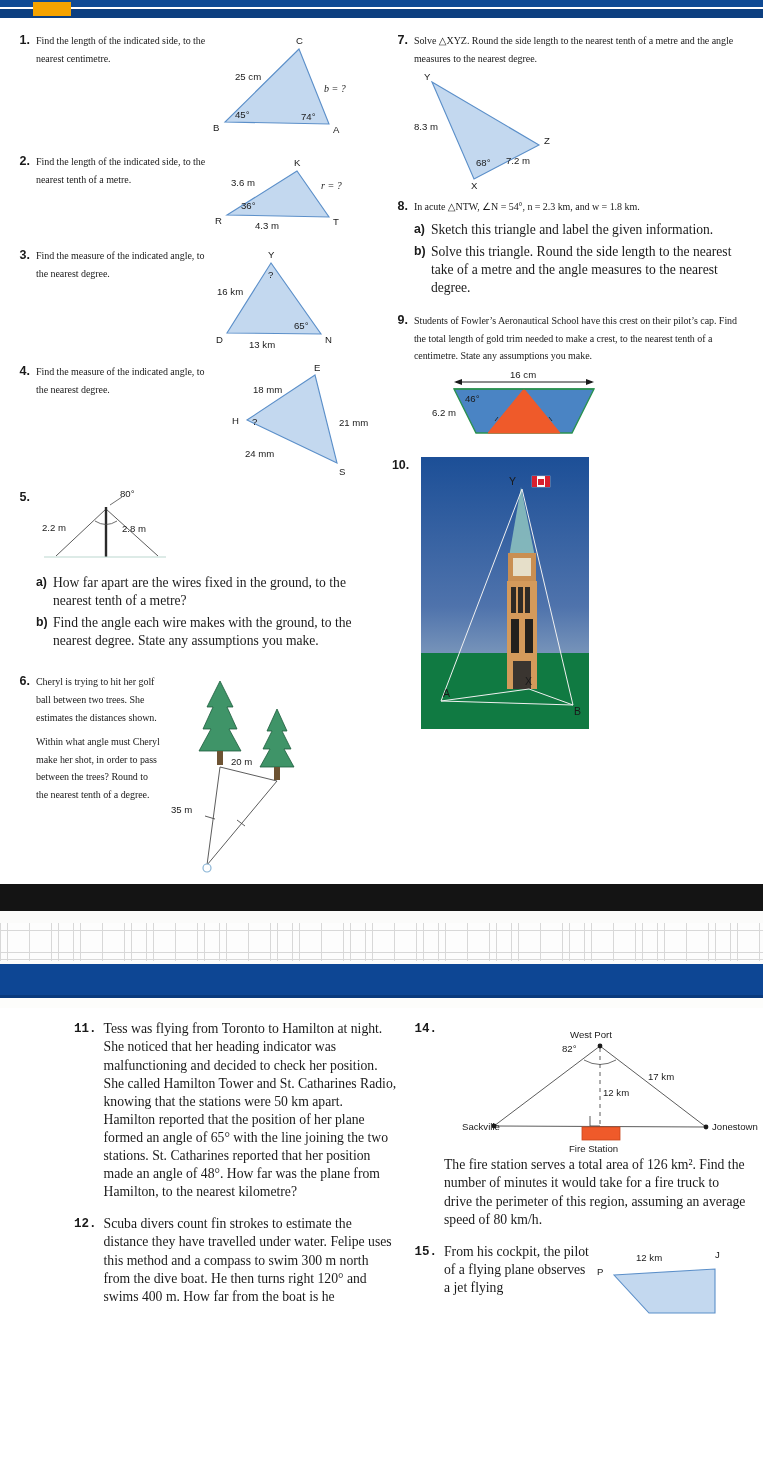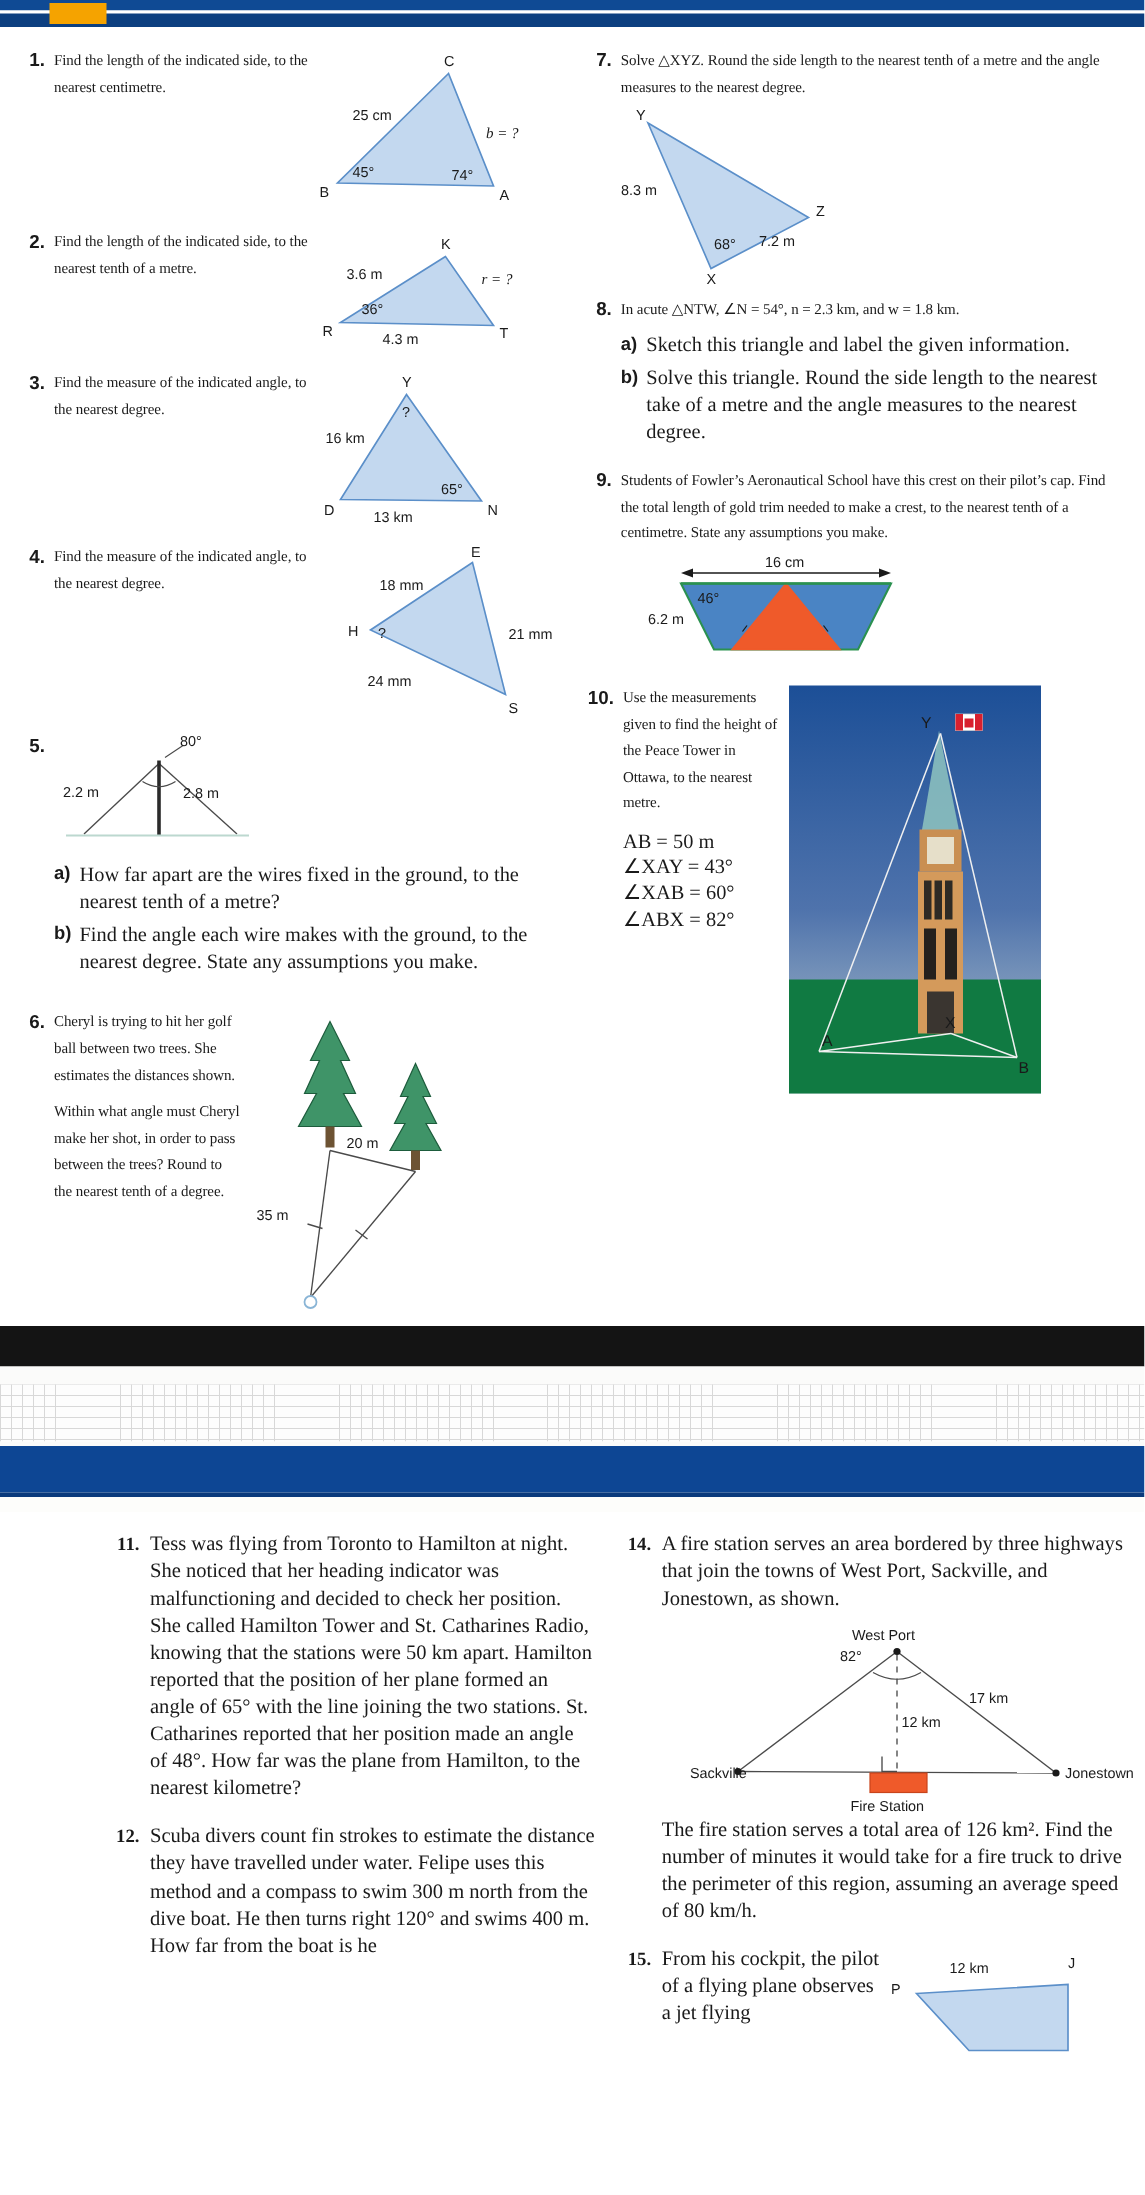--- a/index.html
+++ b/index.html
@@ -124,21 +124,21 @@
   .band-blue-edge { height: 3px; background: #0a3a7c; }
   .band-white3 { height: 10px; background: #fdfdfb; }
 
   
   .sheet2 { padding: 12px 14px 0 14px; }
   .cols2 { display: flex; align-items: flex-start; }
   .col2-l { width: 390px; padding-left: 60px; }
   .col2-r { width: 359px; padding-left: 18px; }
   .q2 { display: flex; align-items: flex-start; margin-bottom: 4px; }
   .q2num {
-    font-family: Liberation Serif, serif;
+    font-family: Liberation Mono, monospace;
     font-weight: bold;
     font-size: 12.5px;
     line-height: 18px;
     min-width: 26px;
     text-align: right;
     padding-right: 7px;
     flex: none;
   }
   .q2text { font-size: 13.7px; line-height: 18.1px; flex: 1; }
   .para { font-size: 13.7px; line-height: 18.1px; }
@@ -382,28 +382,20 @@
             </div>
           </div>
         </div>
 
         <div class="gap"></div>
 
         <div class="q">
           <div class="qnum">10.</div>
           <div class="qbody">
             <div class="row">
-              <div style="width:105px">
-                <div class="qtext">Use the measurements given to find the height of the Peace Tower in Ottawa, to the nearest metre.</div>
-                <div style="height:7px"></div>
-                <div class="mathline">AB = 50 m</div>
-                <div class="mathline">∠XAY = 43°</div>
-                <div class="mathline">∠XAB = 60°</div>
-                <div class="mathline">∠ABX = 82°</div>
-              </div>
               <div class="figwrap" style="padding-left:6px">
                 <svg width="168" height="272" viewBox="0 0 168 272">
                   <defs>
                     <linearGradient id="skygrad" x1="0" y1="0" x2="0" y2="1">
                       <stop offset="0%" stop-color="#1c4f97"></stop>
                       <stop offset="55%" stop-color="#4f73ac"></stop>
                       <stop offset="100%" stop-color="#b7c8cf"></stop>
                     </linearGradient>
                   </defs>
                   <rect x="0" y="0" width="168" height="272" fill="url(#skygrad)"></rect>
@@ -471,21 +463,20 @@
           <div class="q2num">12.</div>
           <div class="q2text">Scuba divers count fin strokes to estimate the distance they have travelled under water. Felipe uses this method and a compass to swim 300 m north from the dive boat. He then turns right 120° and swims 400 m. How far from the boat is he</div>
         </div>
       </div>
 
       <div class="col2-r">
 
         <div class="q2">
           <div class="q2num">14.</div>
           <div class="q2text">
-            <div>A fire station serves an area bordered by three highways that join the towns of West Port, Sackville, and Jonestown, as shown.</div>
             <div class="fig-center">
               <svg width="270" height="130" viewBox="0 0 270 130">
                 <line class="thin" x1="138" y1="22" x2="32" y2="102"></line>
                 <line class="thin" x1="138" y1="22" x2="244" y2="103"></line>
                 <line class="thin" x1="32" y1="102" x2="244" y2="103"></line>
                 <line x1="138" y1="24" x2="138" y2="102" stroke="#4a4a4a" stroke-width="0.9" stroke-dasharray="4,4"></line>
                 <path class="arcline" d="M122,36 Q138,45 154,36"></path>
                 <polyline class="thin" points="128,92 128,102 138,102"></polyline>
                 <circle cx="138" cy="22" r="2.4" fill="#1a1a1a"></circle>
                 <circle cx="32" cy="102" r="2.4" fill="#1a1a1a"></circle>

